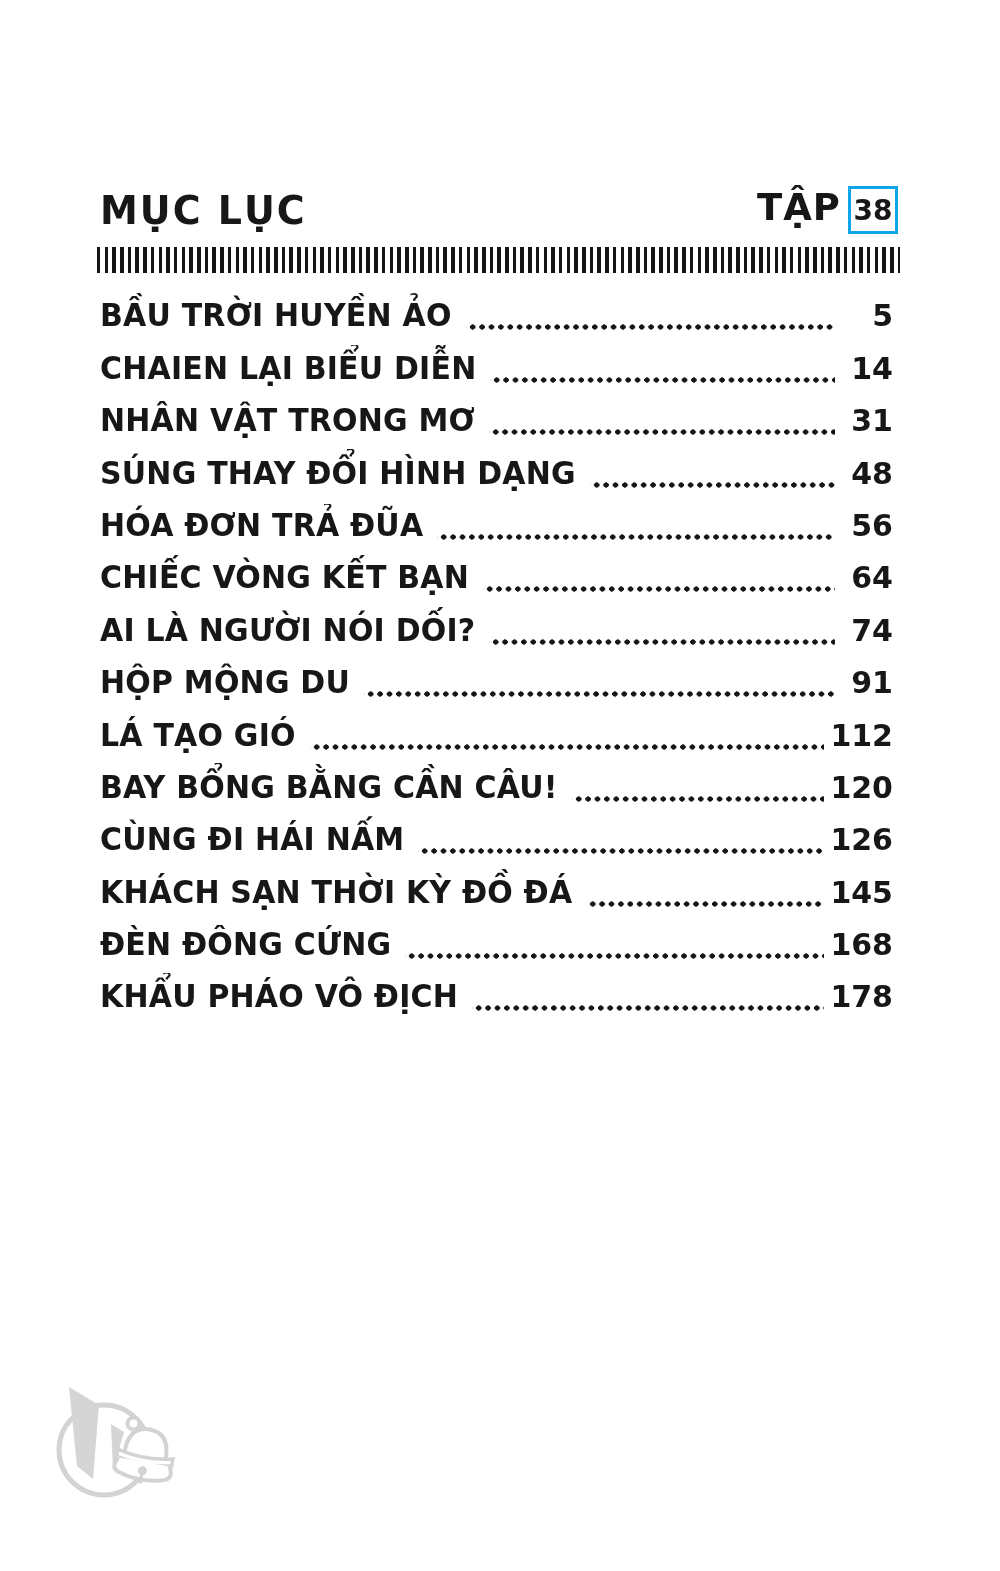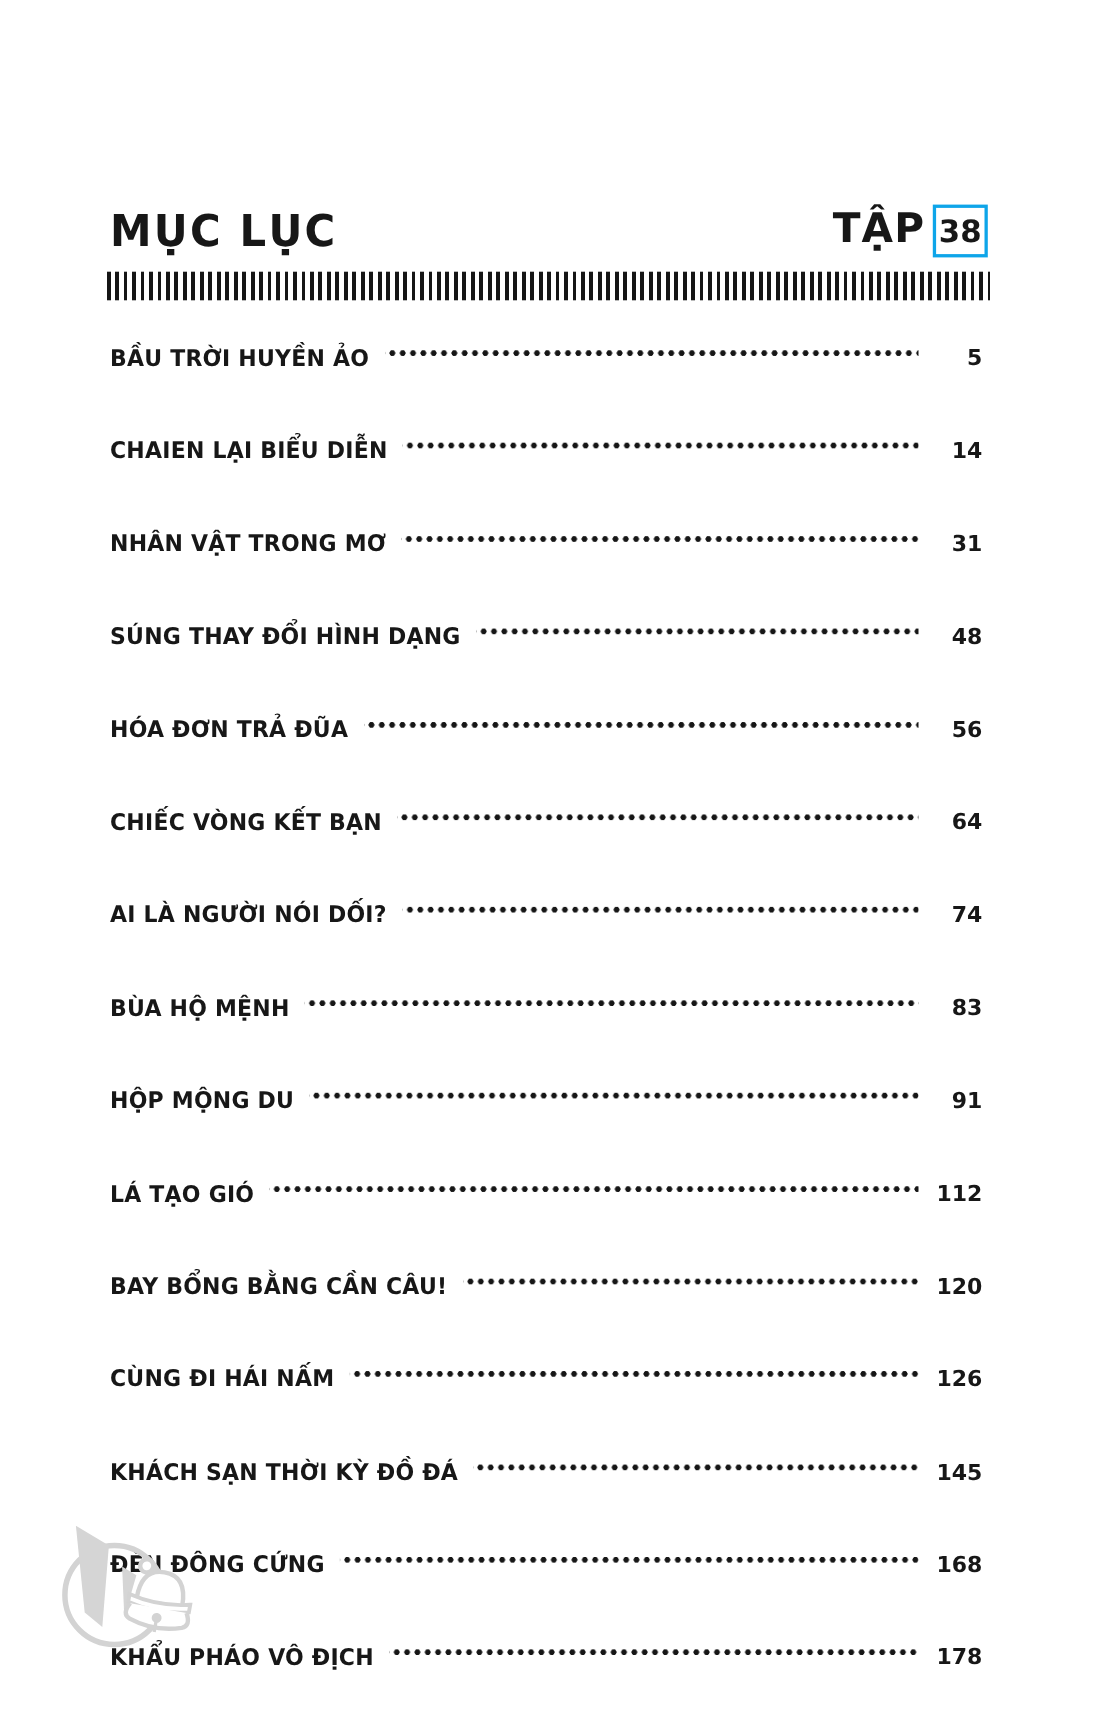--- a/index.html
+++ b/index.html
@@ -72,25 +72,24 @@
   
   .toc-list {
     position: absolute;
     left: 100px;
     top: 281px;
     width: 793px;
   }
   .toc-row {
     height: 52.4px;
     display: flex;
-    align-items: flex-start;
-    font-size: 20px;
+    align-items: flex-end;
+    font-size: 30px;
     font-weight: 800;
     white-space: nowrap;
-    margin-top: 32px;
   }
   .toc-title {
     letter-spacing: 0.2px;
     transform: scaleY(1.04);
   }
   .dot-leader {
     flex: 1;
     height: 12px;
     margin: 2px 6px 0 14px;
     background-image: radial-gradient(circle, #161616 2.4px, transparent 2.9px);
@@ -166,25 +165,20 @@
     <span class="dot-leader"></span>
     <span class="toc-page">64</span>
   </div>
 
   <div class="toc-row">
     <span class="toc-title">AI LÀ NGƯỜI NÓI DỐI?</span>
     <span class="dot-leader"></span>
     <span class="toc-page">74</span>
   </div>
 
-  <div class="toc-row">
-    <span class="toc-title">BÙA HỘ MỆNH</span>
-    <span class="dot-leader"></span>
-    <span class="toc-page">83</span>
-  </div>
 
   <div class="toc-row">
     <span class="toc-title">HỘP MỘNG DU</span>
     <span class="dot-leader"></span>
     <span class="toc-page">91</span>
   </div>
 
 
   <div class="toc-row">
     <span class="toc-title">LÁ TẠO GIÓ</span>

